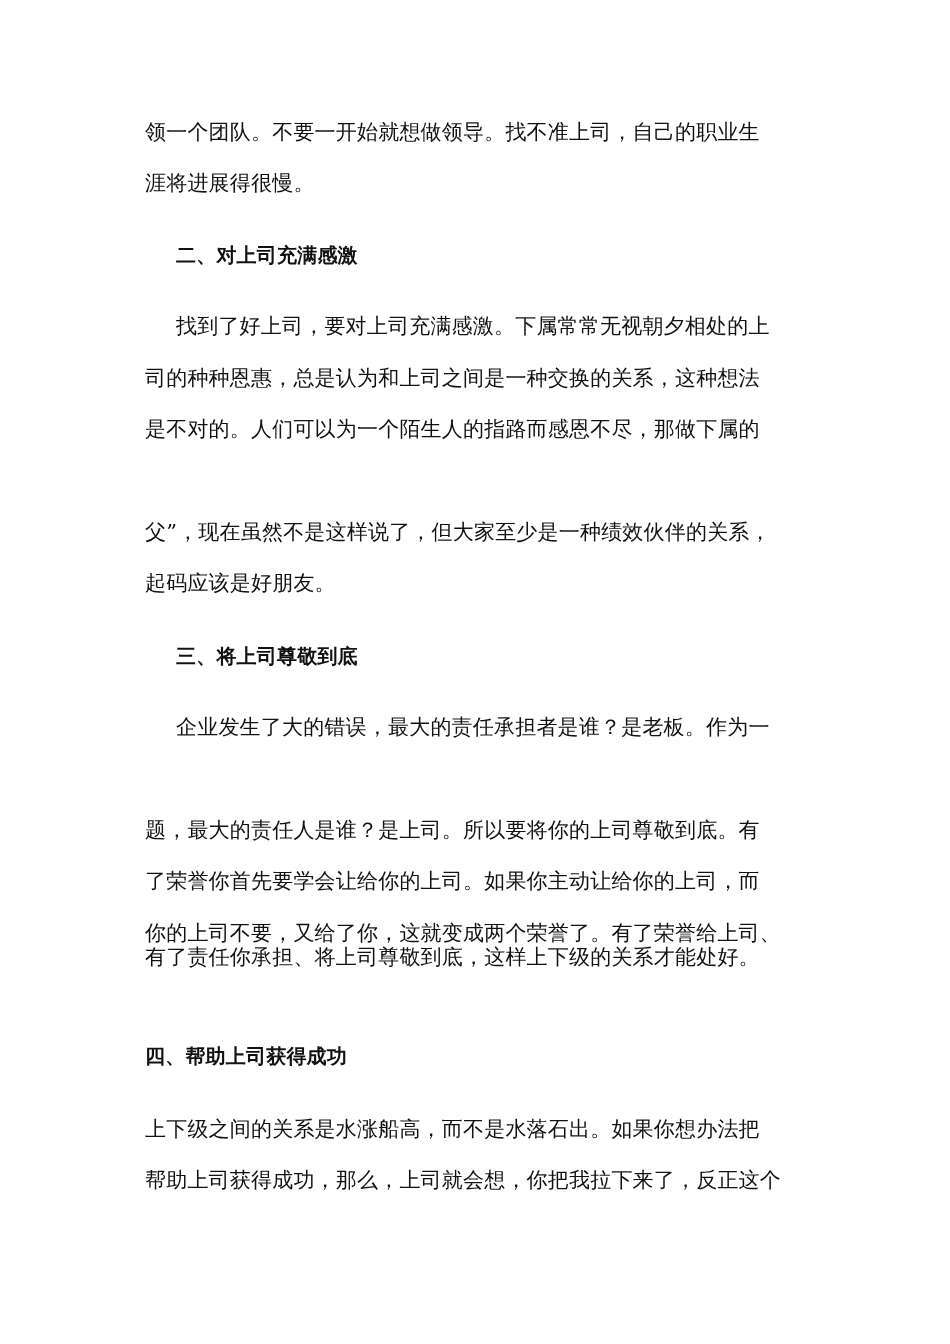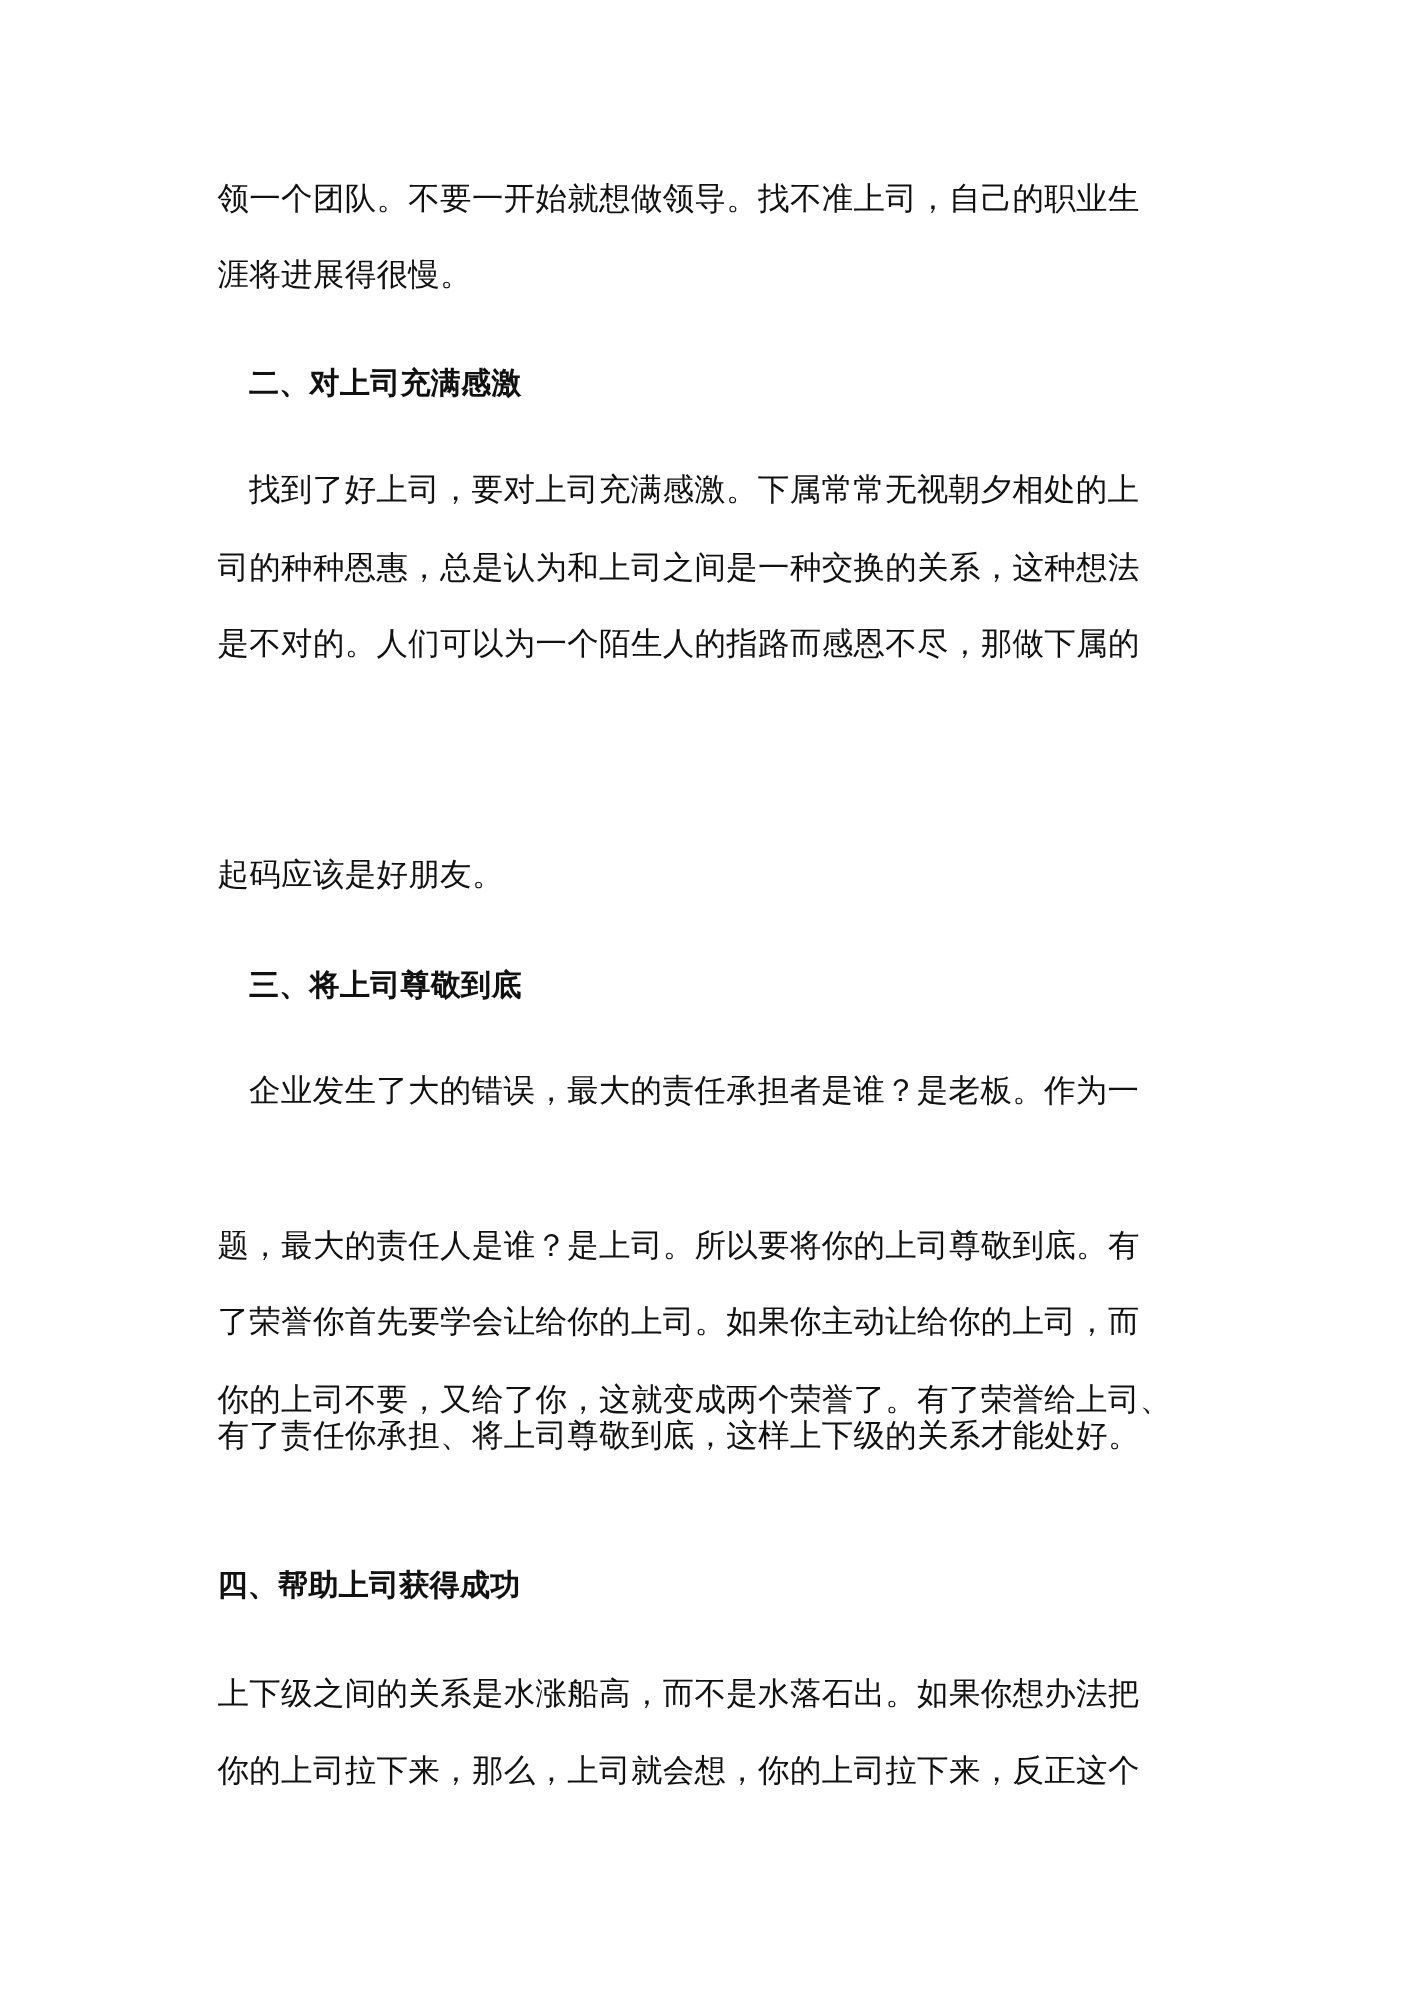--- a/index.html
+++ b/index.html
@@ -1,42 +1,43 @@
 <!DOCTYPE html>
 <html><head>
 <meta charset="utf-8">
 <style>
   html, body { margin: 0; padding: 0; background: #ffffff; }
   body { width: 950px; height: 1344px; position: relative; overflow: hidden;
          font-family: "DejaVu Serif", "Liberation Serif", serif; color: #111111; }
   .page { position: absolute; left: 0; top: 0; width: 774px; height: 1344px; }
   .line { position: absolute; left: 145px; font-size: 21px; line-height: 26px;
           white-space: nowrap; letter-spacing: 0.2px; }
-  .indent { left: 166px; }
+  .indent { left: 176px; }
   .heading { font-family: "DejaVu Sans", "Liberation Sans", sans-serif; font-weight: bold; font-size: 20px; }
 </style>
 </head>
 <body>
 
 <div class="page">
   <div class="line" style="top:119px">领一个团队。不要一开始就想做领导。找不准上司，自己的职业生</div>
   <div class="line" style="top:170px">涯将进展得很慢。</div>
 
   <div class="line indent heading" style="top:242px">二、对上司充满感激</div>
 
   <div class="line indent" style="top:313px">找到了好上司，要对上司充满感激。下属常常无视朝夕相处的上</div>
   <div class="line" style="top:365px">司的种种恩惠，总是认为和上司之间是一种交换的关系，这种想法</div>
   <div class="line" style="top:416px">是不对的。人们可以为一个陌生人的指路而感恩不尽，那做下属的</div>
+  <div class="line" style="top:519px">父”，现在虽然不是这样说了，但大家至少是一种绩效伙伴的关系，</div>
   <div class="line" style="top:570px">起码应该是好朋友。</div>
 
   <div class="line indent heading" style="top:643px">三、将上司尊敬到底</div>
 
   <div class="line indent" style="top:714px">企业发生了大的错误，最大的责任承担者是谁？是老板。作为一</div>
   <div class="line" style="top:817px">题，最大的责任人是谁？是上司。所以要将你的上司尊敬到底。有</div>
   <div class="line" style="top:868px">了荣誉你首先要学会让给你的上司。如果你主动让给你的上司，而</div>
   <div class="line" style="top:920px">你的上司不要，又给了你，这就变成两个荣誉了。有了荣誉给上司、</div>
   <div class="line" style="top:944px">有了责任你承担、将上司尊敬到底，这样上下级的关系才能处好。</div>
 
   <div class="line" style="top:1116px">上下级之间的关系是水涨船高，而不是水落石出。如果你想办法把</div>
 
   <div class="line heading" style="top:1043px">四、帮助上司获得成功</div>
-  <div class="line" style="top:1167px">你的上司拉下来，那么，上司就会想，你的上司拉下来，反正这个</div>
+  <div class="line" style="top:1167px">帮助上司获得成功，那么，上司就会想，你把我拉下来了，反正这个</div>
 </div>
 
 </body></html>

